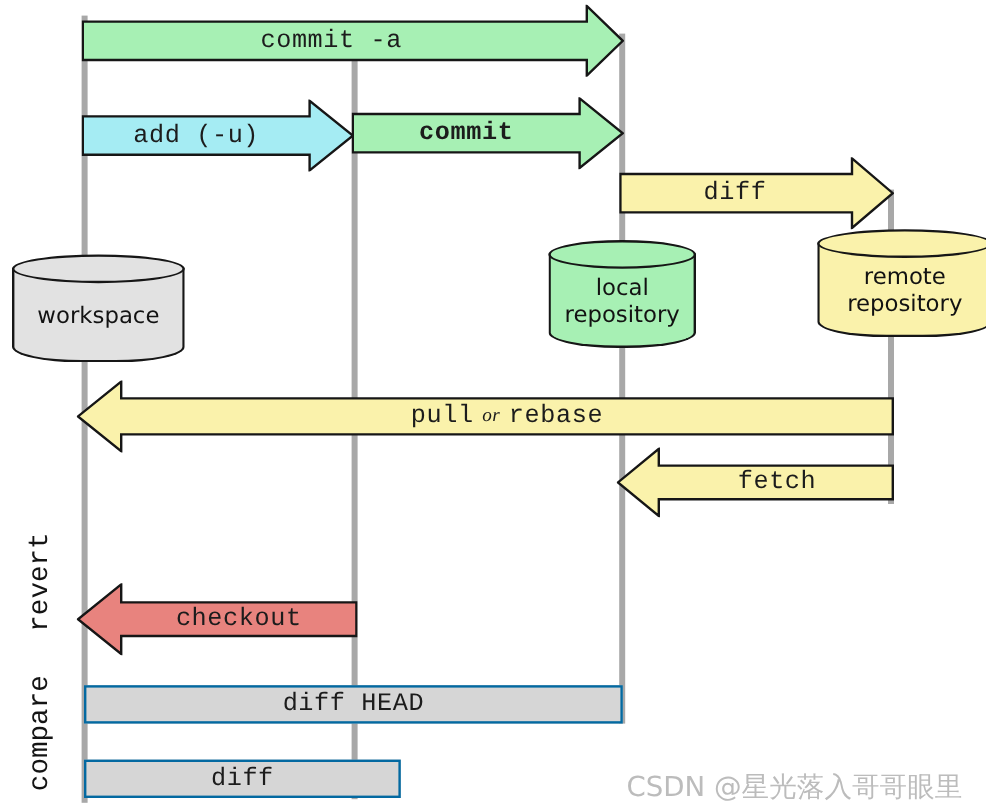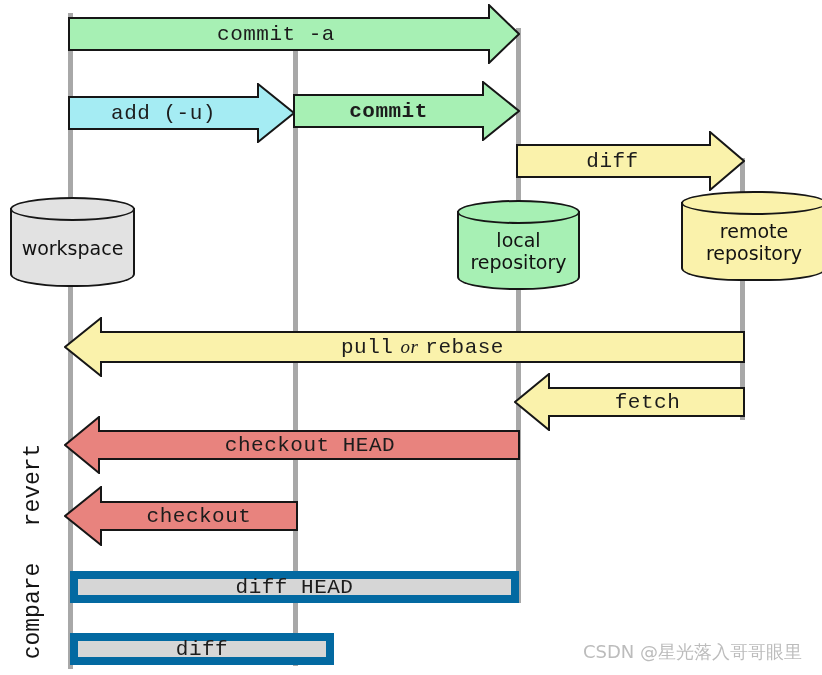--- a/index.html
+++ b/index.html
@@ -13,29 +13,29 @@
   .arrow { position:absolute; z-index:2; }
   .arrow svg { position:absolute; left:0; top:0; display:block; }
   .alabel {
     position:absolute; inset:0; display:flex; align-items:center; justify-content:center;
     font-family:"Liberation Mono", monospace; font-size:21px; color:var(--text,#1c1c1c);
     letter-spacing:0.5px; z-index:2; pointer-events:none;
   }
   .pr { padding-right:36px; }
   .pl { padding-left:36px; }
   .or-word {
-    font-family:"Liberation Serif", serif; font-style:italic; font-size:19px; margin:16px 7px;
+    font-family:"Liberation Serif", serif; font-style:italic; font-size:16px; margin:16px 7px;
   }
   .f-green  { fill:var(--green,#a7f0b4);  stroke:#161616; stroke-width:2; }
   .f-cyan   { fill:var(--cyan,#a5ecf3);   stroke:#161616; stroke-width:2; }
   .f-yellow { fill:var(--yellow,#faf2ab); stroke:#161616; stroke-width:2; }
   .f-red    { fill:var(--red,#e8837e);    stroke:#161616; stroke-width:2; }
   
   .bar {
-    position:absolute; background:var(--gray,#d6d6d6); border:8px solid #0369a1;
+    position:absolute; background:var(--gray,#d6d6d6); border:2px solid #0369a1;
     box-sizing:border-box; z-index:2;
   }
   
   .cyl { position:absolute; z-index:3; }
   .cyl-top {
     position:absolute; left:0; right:0; top:0; height:24px;
     border:2px solid #161616; border-radius:50%; box-sizing:border-box; z-index:2;
   }
   .cyl-body {
     position:absolute; left:0; right:0; top:11px; bottom:0;
@@ -57,21 +57,21 @@
     position:absolute; left:8px; width:50px; display:flex; align-items:center;
     justify-content:center; z-index:2;
   }
   .rot {
     transform:rotate(-90deg); white-space:nowrap;
     font-family:"Liberation Mono", monospace; font-size:23px; color:#141414;
   }
   
   .watermark {
     position:absolute; right:20px; top:640px; z-index:4;
-    font-family:"DejaVu Sans", sans-serif; font-size:18px; color:var(--watermark,#bcbcbc);
+    font-family:"DejaVu Sans", sans-serif; font-size:23px; color:var(--watermark,#bcbcbc);
   }
 </style>
 </head>
 <body>
 
 <div class="stage">
 
   <div class="vline" style="left:68px;  top:13px;  height:656px;"></div>
   <div class="vline" style="left:293px; top:50px;  height:616px;"></div>
   <div class="vline" style="left:516px; top:28px;  height:575px;"></div>
@@ -98,21 +98,21 @@
     <span class="alabel pr">commit</span>
   </div>
 
   <div class="arrow" style="left:516px;top:131px;width:229px;height:60px;">
     <svg width="229" height="60" viewBox="0 0 229 60">
       <polygon points="1,14 194,14 194,1 228,30 194,59 194,46 1,46" class="f-yellow"></polygon>
     </svg>
     <span class="alabel pr">diff</span>
   </div>
 
-  <div class="cyl bg-cylgray" style="left:10px;top:197px;width:125px;height:90px;">
+  <div class="cyl bg-cylgray" style="left:10px;top:212px;width:144px;height:90px;">
     <div class="cyl-body"></div>
     <div class="cyl-top"></div>
     <div class="cyl-label">
       <span>workspace</span>
       <span></span>
     </div>
   </div>
 
 
   <div class="cyl bg-green" style="left:457px;top:200px;width:123px;height:90px;">
@@ -144,26 +144,20 @@
     </span>
   </div>
 
   <div class="arrow" style="left:514px;top:373px;width:231px;height:58px;">
     <svg width="231" height="58" viewBox="0 0 231 58">
       <polygon points="230,15 35,15 35,1 1,29 35,57 35,43 230,43" class="f-yellow"></polygon>
     </svg>
     <span class="alabel pl">fetch</span>
   </div>
 
-  <div class="arrow" style="left:64px;top:416px;width:456px;height:58px;">
-    <svg width="456" height="58" viewBox="0 0 456 58">
-      <polygon points="455,15 35,15 35,1 1,29 35,57 35,43 455,43" class="f-red"></polygon>
-    </svg>
-    <span class="alabel pl">checkout HEAD</span>
-  </div>
 
   <div class="arrow" style="left:64px;top:486px;width:234px;height:60px;">
     <svg width="234" height="60" viewBox="0 0 234 60">
       <polygon points="233,16 37,16 37,1 1,30 37,59 37,44 233,44" class="f-red"></polygon>
     </svg>
     <span class="alabel pl">checkout</span>
   </div>
 
   <div class="bar" style="left:70px;top:571px;width:449px;height:32px;">
     <span class="alabel">diff HEAD</span>

